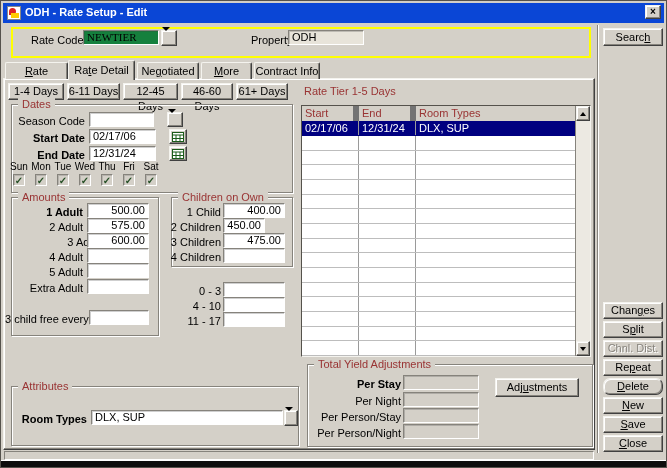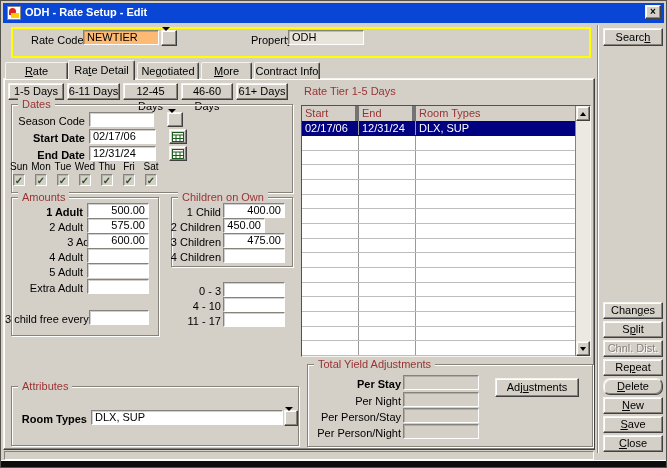--- a/index.html
+++ b/index.html
@@ -14,21 +14,21 @@
   .sunken{border:1px solid;border-color:#86837c #ffffff #ffffff #86837c;
           box-shadow:inset 1px 1px 0 rgba(64,64,64,.25);box-sizing:border-box;}
   .group{position:absolute;border:1px solid #86837c;box-shadow:1px 1px 0 #ffffff, inset 1px 1px 0 #ffffff;box-sizing:border-box;}
   .legend{position:absolute;top:-7px;left:6px;background:#d4d0c8;padding:0 4px;color:#993333;line-height:13px;white-space:nowrap;}
   .lbl{position:absolute;line-height:13px;white-space:nowrap;}
   .lbl.r{text-align:right;}
   .b{font-weight:bold;}
   .red{color:#993333;}
   .field{position:absolute;height:15px;background:#fff;line-height:13px;padding:0 3px;white-space:nowrap;overflow:hidden;}
   .field.num{text-align:right;}
-  .field.cream{background:#fdba74;}
+  .field.cream{background:#15803d;font-family:Liberation Serif, serif;}
   .field.prop{background:#e8e4da;}
   .field.off{background:#d4d0c8;}
 
   
   .titlebar{position:absolute;left:2px;top:2px;width:661px;height:20px;background:#0a46d6;}
   .title-text{position:absolute;left:22px;top:3px;color:#fff;font-weight:bold;}
   .app-icon{position:absolute;left:4px;top:3px;width:14px;height:14px;background:#fff;border:1px solid #888;box-sizing:border-box;}
   .app-icon::before{content:"";position:absolute;left:1px;top:1px;width:7px;height:7px;background:#d22;border-radius:50% 50% 50% 0;}
   .app-icon::after{content:"";position:absolute;right:1px;bottom:1px;width:8px;height:5px;background:#fc0;}
   .close-btn{position:absolute;left:644px;top:4px;width:16px;height:14px;text-align:center;font-size:10px;font-weight:bold;line-height:12px;}
@@ -57,21 +57,21 @@
   .daylbl{position:absolute;top:160px;width:24px;text-align:center;font-size:10px;}
   .chk{position:absolute;top:173px;width:12px;height:12px;background:#d4d0c8;
        border:1px solid;border-color:#86837c #fff #fff #86837c;box-shadow:inset 1px 1px 0 rgba(64,64,64,.2);
        font-size:10px;line-height:11px;text-align:center;color:#234d23;font-weight:bold;box-sizing:border-box;}
   .chk.checked::after{content:"✓";}
 
   
   .grid{position:absolute;left:300px;top:104px;width:290px;height:252px;background:#fff;
         border:1px solid;border-color:#55524c #f4f3ee #f4f3ee #55524c;box-sizing:border-box;}
   .ghead{position:absolute;left:0;top:0;right:15px;height:15px;display:flex;background:#d4d0c8;border-bottom:1px solid #86837c;}
-  .gh{color:#993333;line-height:14px;padding:0 3px;border-right:4px solid #737373;box-sizing:border-box;overflow:hidden;white-space:nowrap;}
+  .gh{color:#993333;line-height:14px;padding:0 3px;border-right:6px solid #737373;box-sizing:border-box;overflow:hidden;white-space:nowrap;}
   .gbody{position:absolute;left:0;top:15px;right:15px;bottom:0;display:flex;flex-direction:column;}
   .trow{flex:1;display:flex;border-bottom:1px solid #bdbdbd;box-sizing:border-box;background:#fff;}
   .trow.sel{flex:0 0 15px;background:#000080;color:#fff;border-bottom-color:#000080;}
   .tc{padding:0 3px;border-right:1px solid #9a9a9a;box-sizing:border-box;line-height:14px;overflow:hidden;white-space:nowrap;}
   .c1{width:57px;} .c2{width:57px;} .c3{flex:1;border-right:none;}
   .vsb{position:absolute;right:0;top:0;bottom:0;width:15px;background:#ece9e2;border-left:1px solid #86837c;box-sizing:border-box;}
   .sbtn{position:absolute;left:0;width:14px;height:15px;display:flex;align-items:center;justify-content:center;}
   .tri-up{width:0;height:0;border-left:3px solid transparent;border-right:3px solid transparent;border-bottom:4px solid #000;}
   .tri-dn{width:0;height:0;border-left:3px solid transparent;border-right:3px solid transparent;border-top:4px solid #000;}
 
@@ -108,21 +108,21 @@
   <div class="side btn3d" style="top:27px;height:18px;line-height:16px;">Searc<u>h</u></div>
 
   <div class="page"></div>
 
   <div class="tab" style="left:4px;width:63px;"><u>R</u>ate Header</div>
   <div class="tab active" style="left:67px;width:67px;">Ra<u>t</u>e Detail</div>
   <div class="tab" style="left:136px;width:62px;">Ne<u>g</u>otiated</div>
   <div class="tab" style="left:200px;width:51px;"><u>M</u>ore</div>
   <div class="tab" style="left:253px;width:66px;">Contract Info</div>
 
-  <div class="daybtn btn3d" style="left:7px;width:56px;">1-5 Days</div>
+  <div class="daybtn btn3d" style="left:7px;width:56px;">1-4 Days</div>
   <div class="daybtn btn3d" style="left:66px;width:53px;">6-11 Days</div>
   <div class="daybtn btn3d" style="left:122px;width:55px;">12-45 Days</div>
   <div class="daybtn btn3d" style="left:180px;width:52px;">46-60 Days</div>
   <div class="daybtn btn3d" style="left:235px;width:52px;">61+ Days</div>
 
   <span class="lbl red" style="left:303px;top:84px;">Rate Tier 1-5 Days</span>
 
   <div class="group" style="left:10px;top:103px;width:282px;height:89px;">
     <span class="legend">Dates</span>
   </div>

